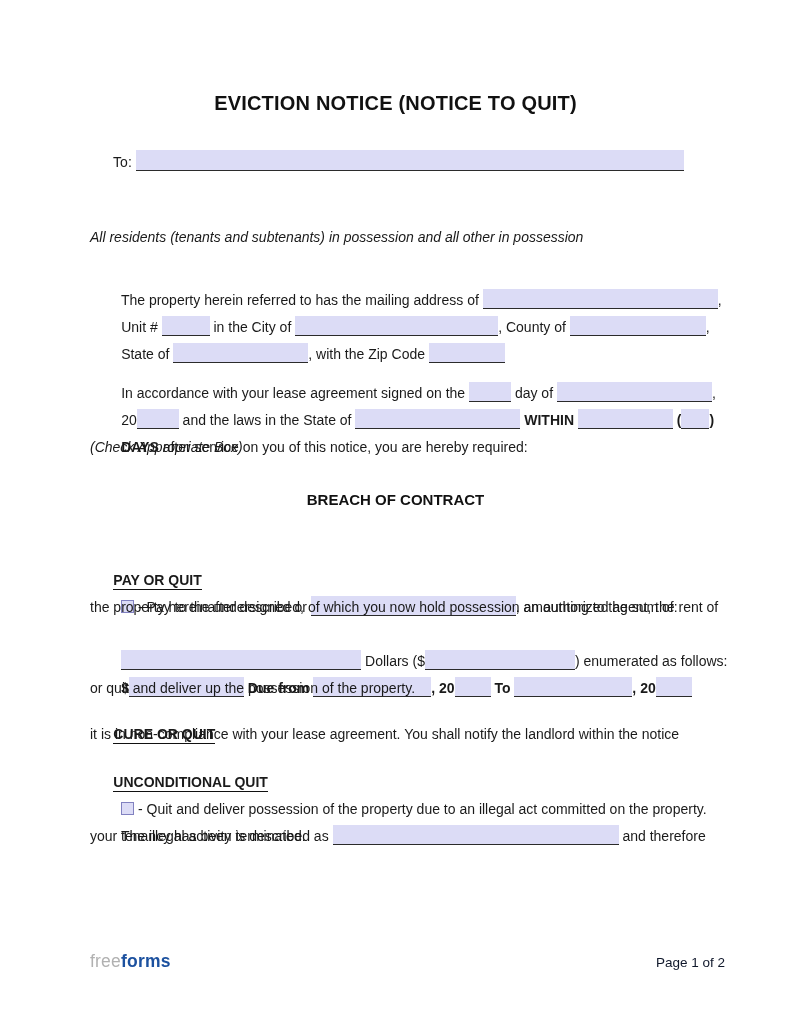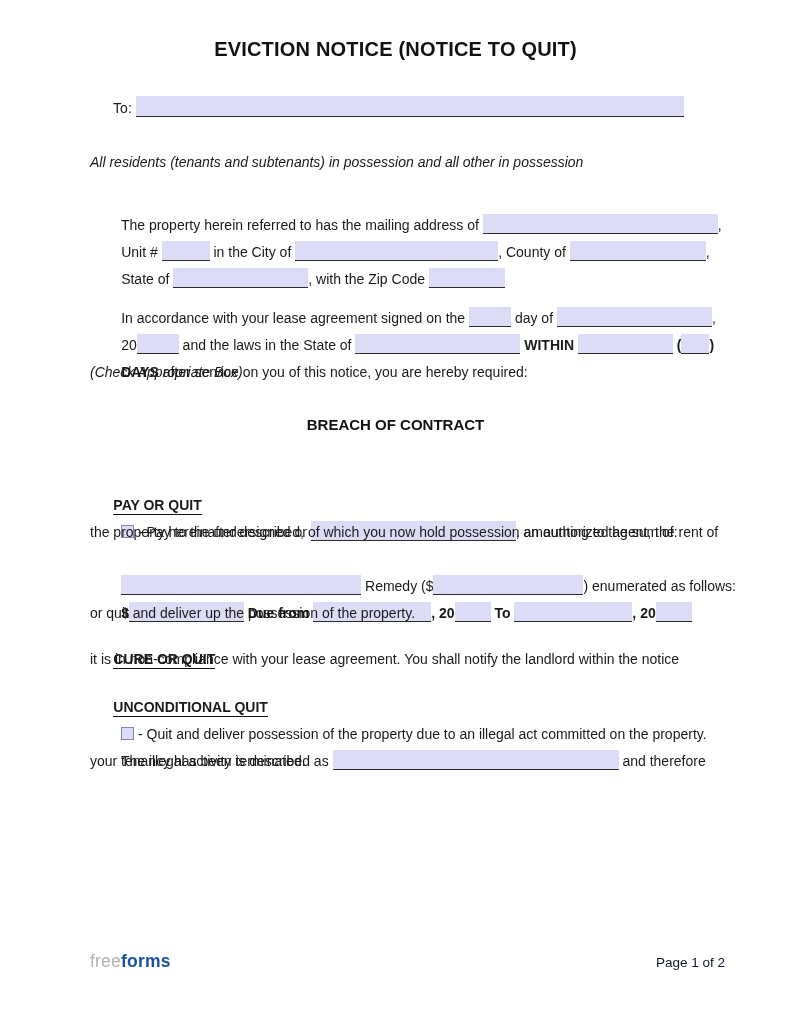--- a/index.html
+++ b/index.html
@@ -11,35 +11,35 @@
     font-family: "Liberation Sans", sans-serif;
     font-size: 14px;
     color: #1a1a1a;
     overflow: hidden;
   }
   .content {
     position: absolute;
     left: 90px;
     top: 0;
     width: 611px;
-    padding-top: 37px;
+    padding-top: 91px;
   }
   .title {
     margin: 0;
     font-size: 20px;
     font-weight: bold;
     text-align: center;
     line-height: 24px;
     letter-spacing: 0.2px;
     color: #111;
   }
   .line { white-space: pre; }
   .para .line { line-height: 27px; height: 27px; }
   .to-line { margin-top: 13px; line-height: 22px; }
-  .note { margin-top: 11px; line-height: 20px; font-style: italic; }
+  .note { margin-top: 32px; line-height: 20px; font-style: italic; }
   .para1 { margin-top: 13px; }
   .para2 { margin-top: 12px; }
   .breach {
     margin-top: 25px;
     font-size: 15px;
     font-weight: bold;
     text-align: center;
     line-height: 28px;
     color: #111;
   }
@@ -129,21 +129,21 @@
 
     <div class="sec-head sec-pay">
       <span>PAY OR QUIT</span>
     </div>
     <div class="para">
       <div class="line">
         <span class="checkbox"></span><span> - Pay to the undersigned or </span><span class="blank" style="width:205px"></span><span>, an authorized agent, the rent of</span>
       </div>
       <div class="line">the property hereinafter described, of which you now hold possession amounting to the sum of:</div>
       <div class="line">
-        <span class="blank" style="width:240px"></span><span> Remedy ($</span><span class="blank" style="width:150px"></span><span>) enumerated as follows:</span>
+        <span class="blank" style="width:240px"></span><span> Dollars ($</span><span class="blank" style="width:150px"></span><span>) enumerated as follows:</span>
       </div>
       <div class="line b">
         <span>$</span><span class="blank" style="width:115px"></span><span> Due from </span><span class="blank" style="width:118px"></span><span>, 20</span><span class="blank" style="width:36px"></span><span> To </span><span class="blank" style="width:118px"></span><span>, 20</span><span class="blank" style="width:36px"></span>
       </div>
       <div class="line">or quit and deliver up the possession of the property.</div>
     </div>
 
     <div class="sec-head sec-cure">
       <span>CURE OR QUIT</span>
     </div>

